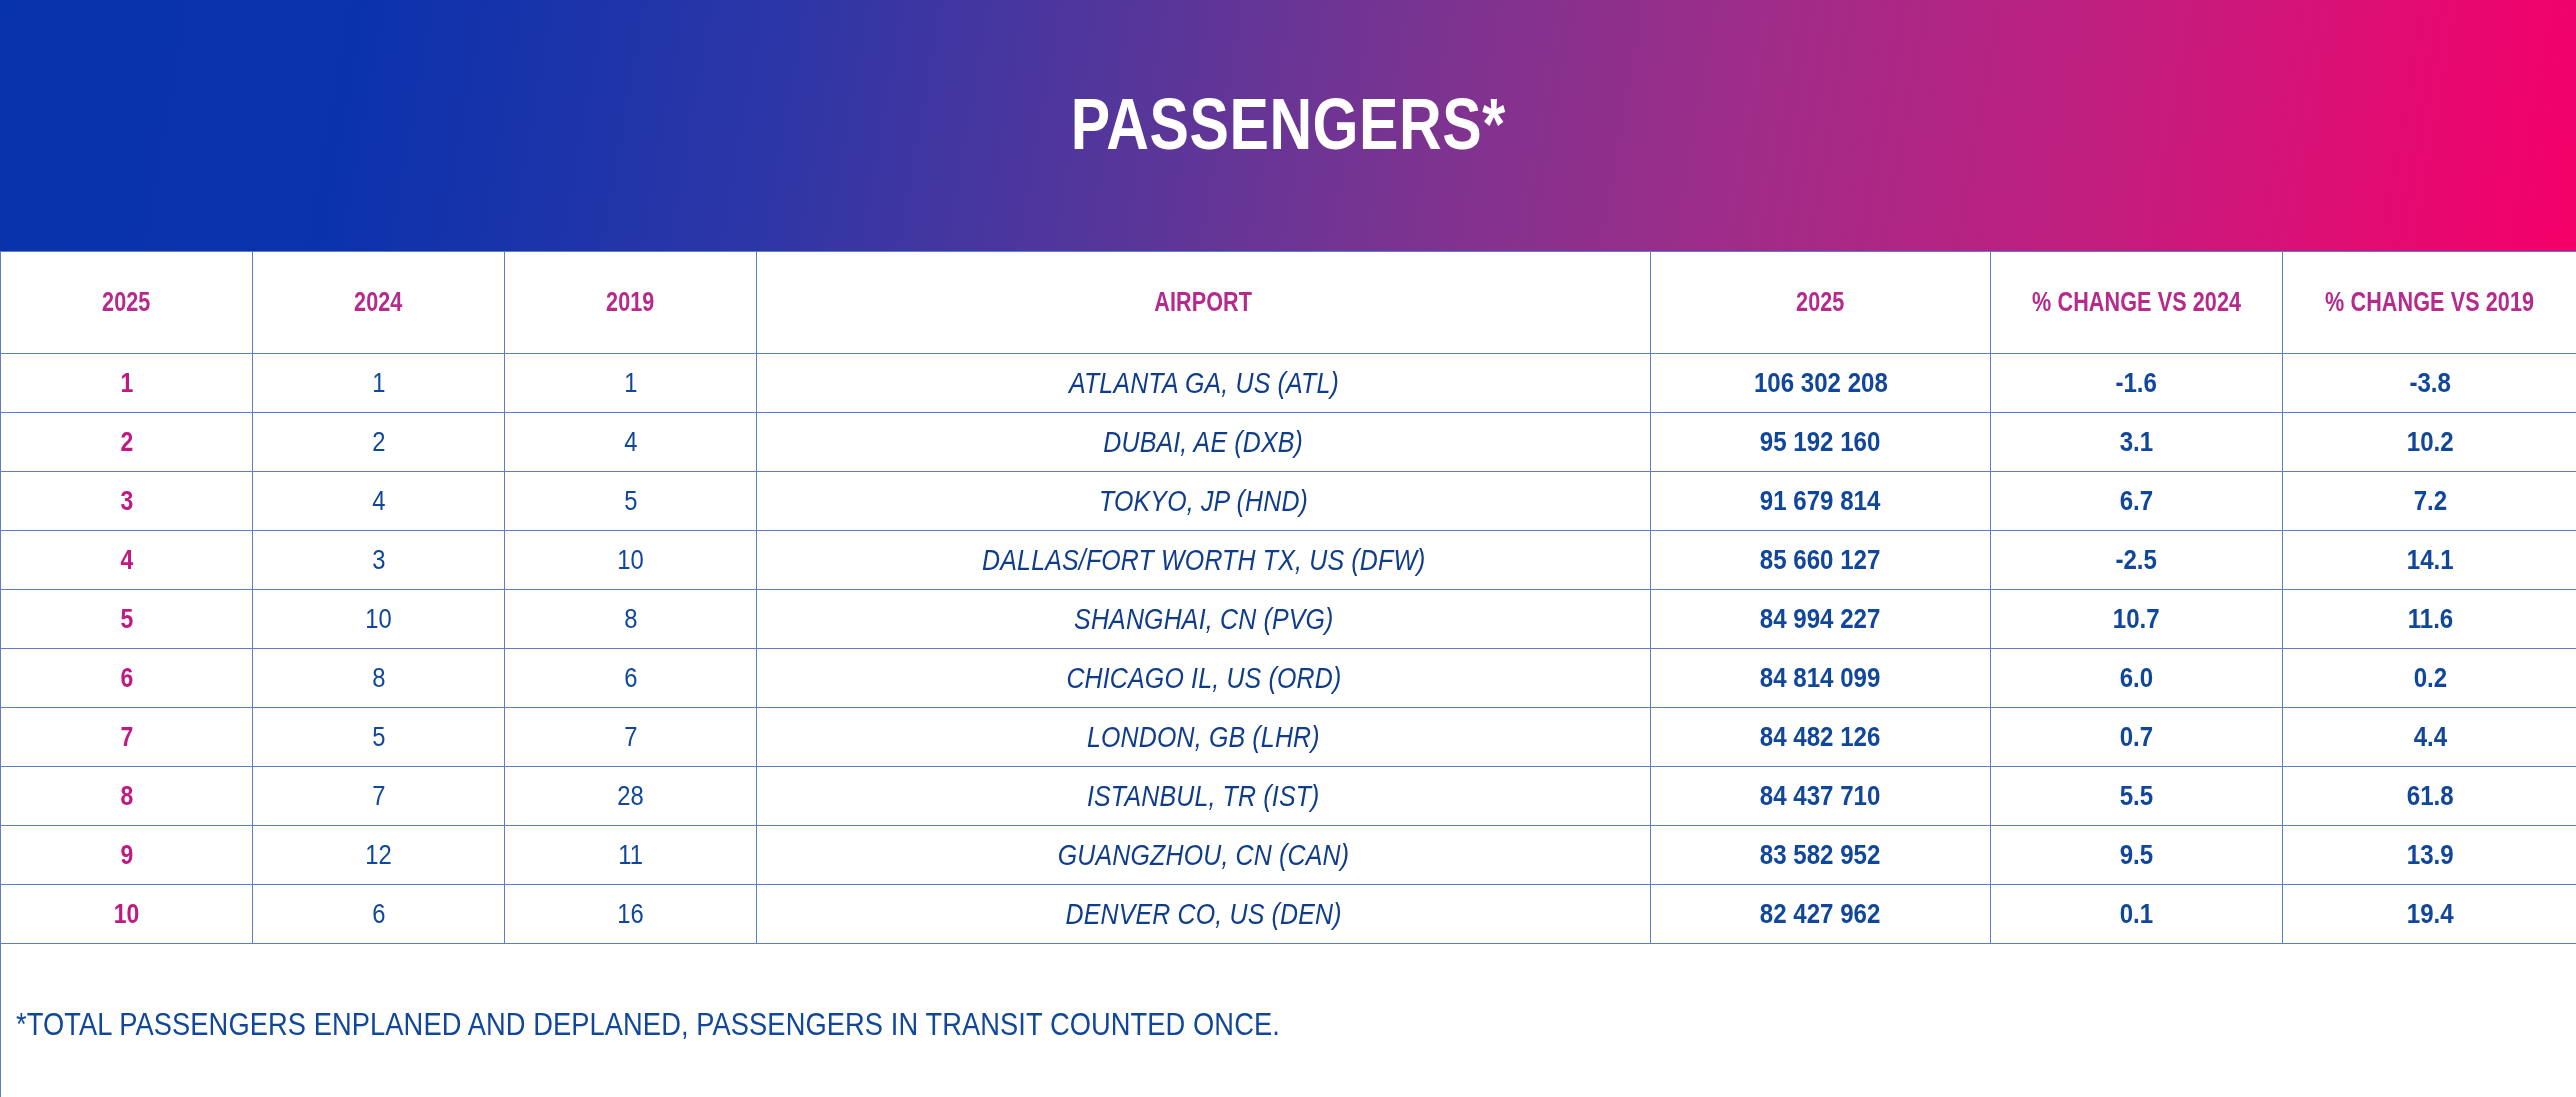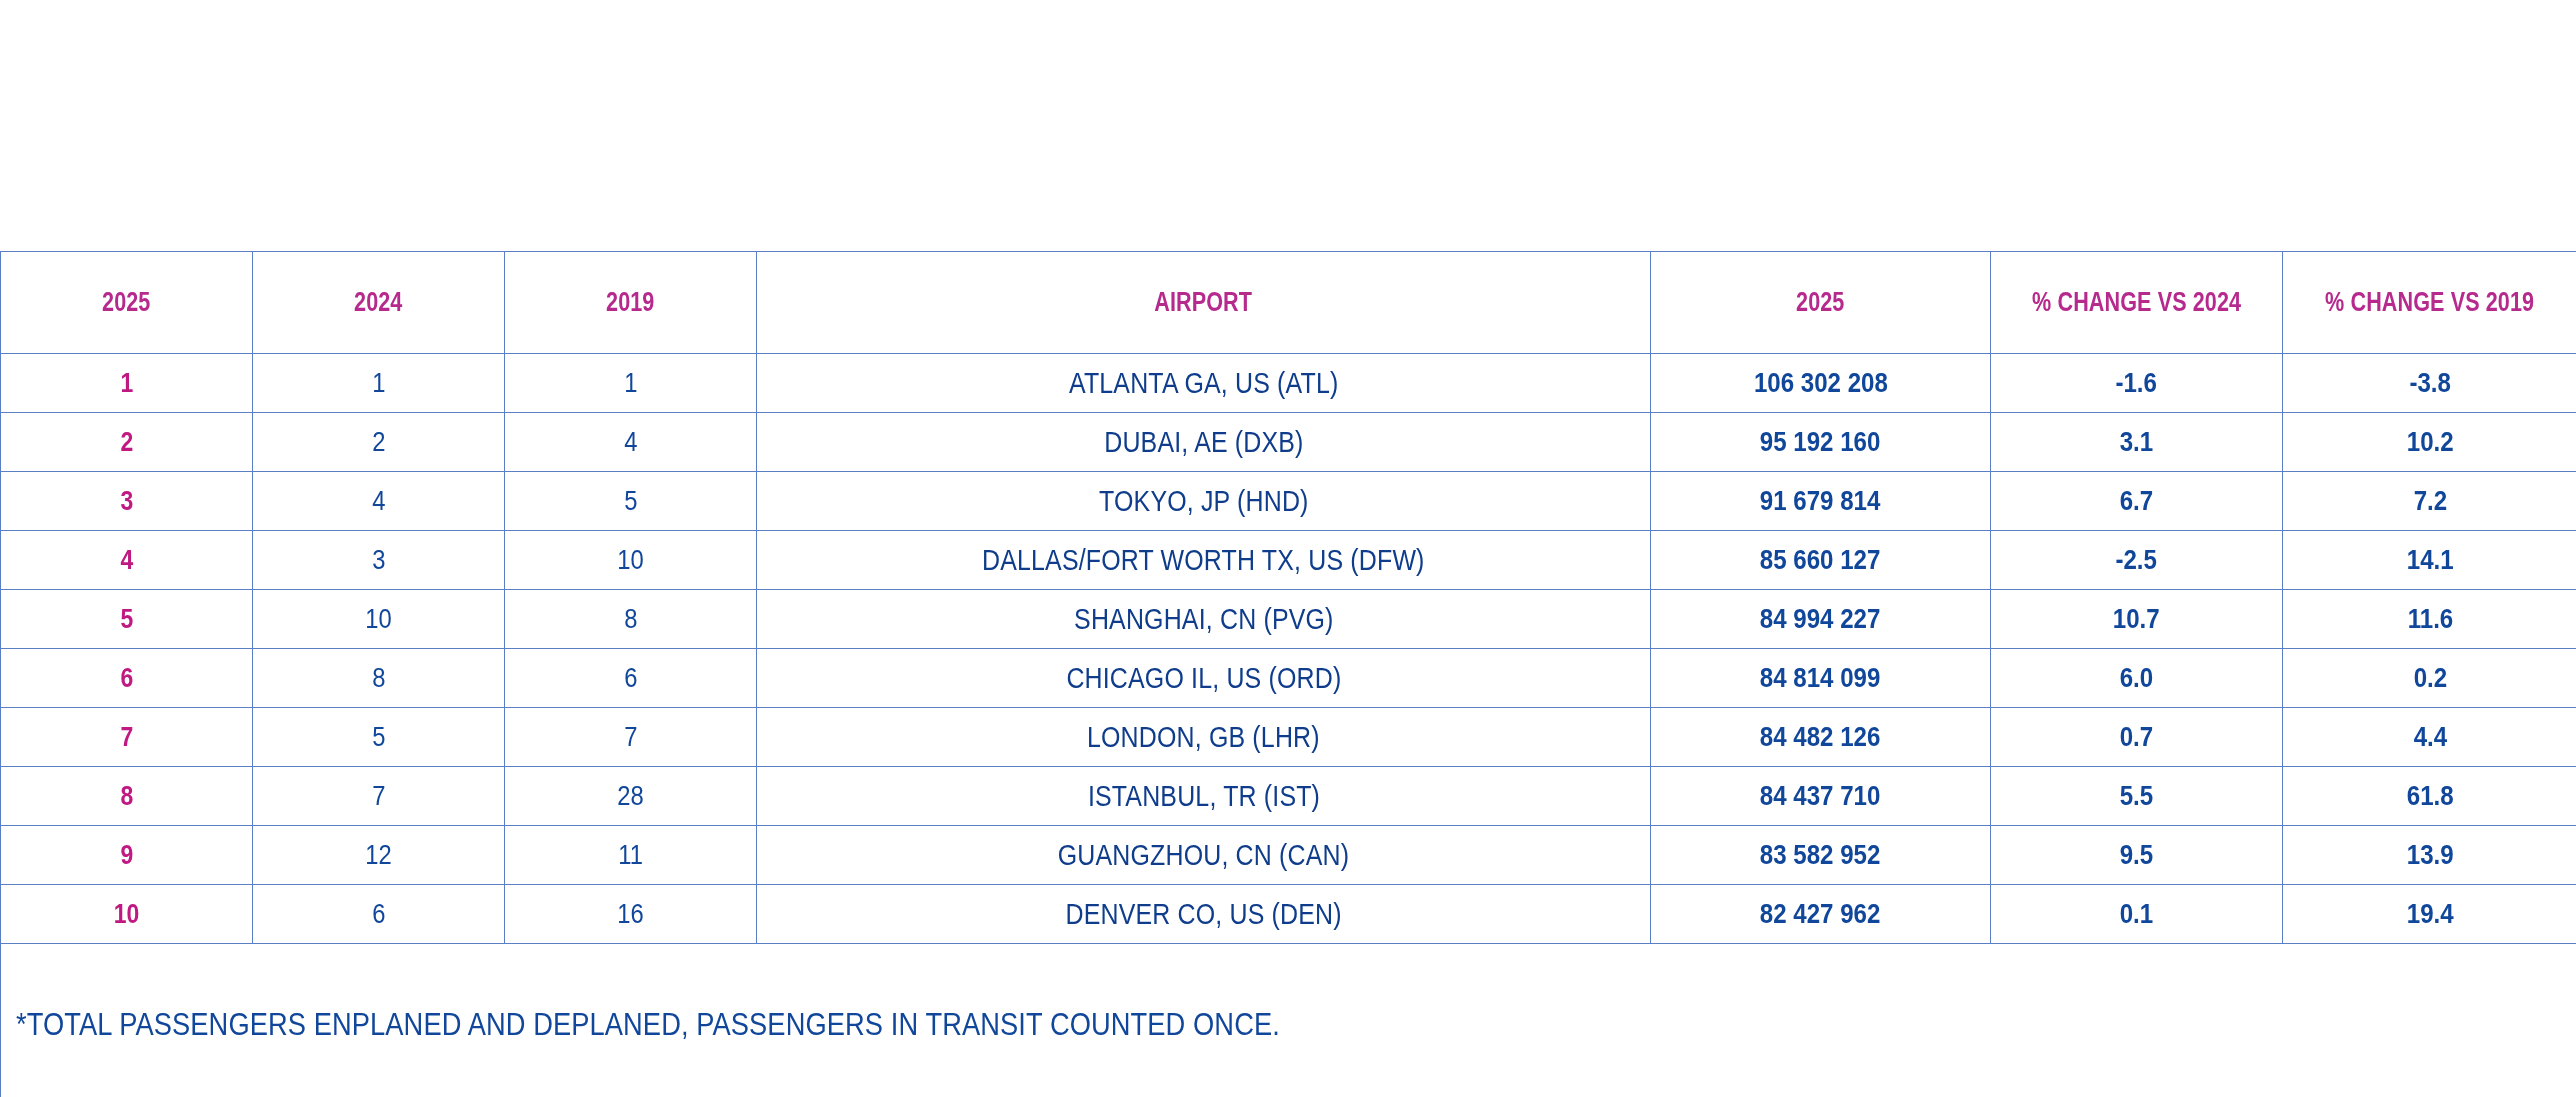--- a/index.html
+++ b/index.html
@@ -120,20 +120,21 @@
   }
   td.rank-prev .cell-inner { transform: scaleX(0.85); }
 
   td.airport {
     color: #0f3d8c;
     font-family: "Liberation Sans Narrow", "Liberation Sans", sans-serif;
     font-weight: 400;
     font-size: 29px;
     letter-spacing: 0.2px;
     white-space: nowrap;
+    font-style: italic;
   }
   td.airport .cell-inner { transform: scaleX(0.86); }
 
   td.pax, td.pct {
     color: #11479b;
     font-family: "Liberation Sans Narrow", "Liberation Sans", sans-serif;
     font-weight: 700;
     font-size: 28px;
     white-space: nowrap;
   }
@@ -167,20 +168,23 @@
     white-space: nowrap;
     transform: scaleX(0.88);
     transform-origin: left center;
   }
 </style>
 </head>
 <body>
 
 <div class="page">
 
+  <div class="banner">
+    <div class="banner-title">PASSENGERS*</div>
+  </div>
 
   <div class="table-wrap">
     <table class="rank-table">
       <colgroup>
         <col class="c-r25">
           <col class="c-r24">
           <col class="c-r19">
         <col class="c-air">
           <col class="c-pax">
           <col class="c-c24">

